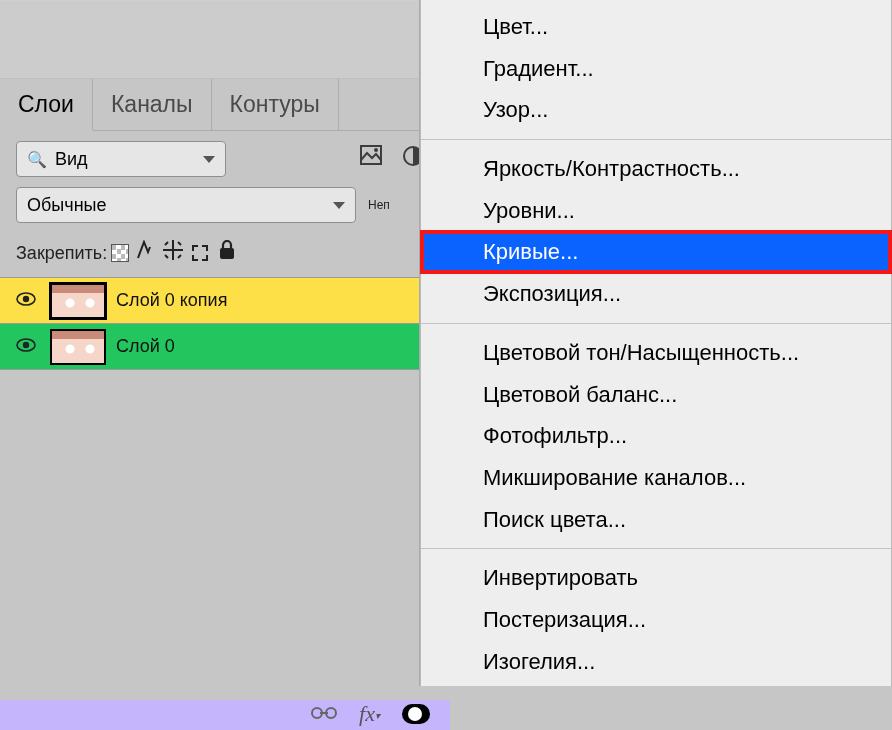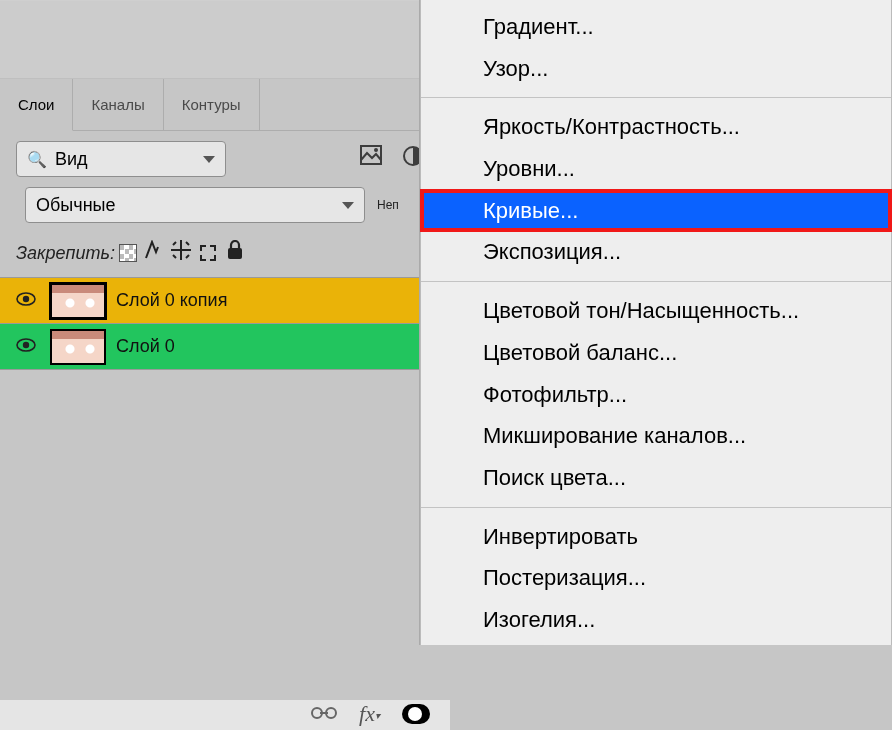--- a/index.html
+++ b/index.html
@@ -29,21 +29,21 @@
     
     .tabs {
       display: flex;
       background: #c6c6c6;
       height: 52px;
     }
     .tab {
       padding: 0 18px;
       display: flex;
       align-items: center;
-      font-size: 15px;
+      font-size: 23px;
       color: #4a4a4a;
       border-right: 1px solid #adadad;
       border-bottom: 1px solid #adadad;
       background:#c6c6c6;
     }
     .tab.active {
       background: #c6c6c6;
       border-bottom: 1px solid #c6c6c6;
       color: #000;
     }
@@ -61,21 +61,21 @@
       background: #e6e6e6;
       border: 1px solid #8e8e8e;
       border-radius: 4px;
       display: flex;
       align-items: center;
       padding: 0 10px;
       font-size: 18px;
       gap: 8px;
     }
     .combo.w-kind { width: 210px; }
-    .combo.w-blend { width: 340px; margin-left: 9px; }
+    .combo.w-blend { width: 340px; }
     .combo .chev {
       margin-left: auto;
       width: 0; height: 0;
       border-left: 6px solid transparent;
       border-right: 6px solid transparent;
       border-top: 7px solid #555;
     }
     .combo .mag {
       font-size:16px;
       color:#555;
@@ -94,21 +94,20 @@
     }
 
     
     .lock-row {
       display:flex;
       align-items:center;
       gap:4px;
       padding: 8px 16px 10px 16px;
       font-size:18px;
       color:#222;
-      font-style:italic;
     }
     .lock-row .pix { display:inline-block; width:18px; height:18px; position:relative;
       background:
         repeating-conic-gradient(#fff 0 25%, #bbb 0 50%) 0 0/9px 9px;
       border:1px solid #555;
     }
     .lock-row .ic { font-size:22px; color:#222; width:24px; text-align:center; }
     .lock-row .crop { position:relative; width:22px; height:22px; }
     .lock-row .crop::before {
       content:"";
@@ -123,21 +122,21 @@
     }
     .layer {
       display:flex;
       align-items:center;
       height: 46px;
       border-bottom:1px solid #9a9a9a;
       padding: 0 12px;
       gap: 10px;
       background:#22c55e;
     }
-    .layer.active { background:#eab308; }
+    .layer.active { background:#fde047; }
     .layer .eye { width:28px; font-size:18px; color:#222; text-align:center; }
     .layer .thumb {
       width: 56px; height: 36px;
       border: 2px solid #000;
       background:#ffe4d9;
       position:relative;
       overflow:hidden;
     }
     .layer.active .thumb { outline:1px solid #000; }
     .thumb-face {
@@ -156,21 +155,21 @@
     
     .bottombar {
       height: 30px;
       display:flex;
       align-items:center;
       justify-content:flex-end;
       gap: 22px;
       padding: 0 20px 2px 20px;
       font-size:22px;
       color:#555;
-      background:#e5e5e5;
+      background:#c4b5fd;
     }
     .bottombar .adj {
       width:28px; height:20px; border-radius:10px;
       background:#000;
       position:relative;
     }
     .bottombar .adj::after{
       content:""; position:absolute; left:6px; top:3px; width:14px; height:14px;
       border-radius:50%; background:#fff;
     }
@@ -308,20 +307,21 @@
           <line x1="9" y1="8" x2="17" y2="8" stroke="#666" stroke-width="2"></line>
         </svg>
     </span>
     <span class="fx">fx<span class="caret">▾</span></span>
     <span class="adj"></span>
   </div>
 </div>
 
 <div class="menu" id="menu">
   <div class="menu-top-pad"></div>
+<div class="menu-item">Цвет...</div>
     <div class="menu-item">Градиент...</div>
     <div class="menu-item">Узор...</div>
     <div class="menu-sep"></div>
     <div class="menu-item">Яркость/Контрастность...</div>
     <div class="menu-item">Уровни...</div>
     <div class="menu-item sel">Кривые...</div>
     <div class="menu-item">Экспозиция...</div>
     <div class="menu-sep"></div>
     <div class="menu-item">Цветовой тон/Насыщенность...</div>
     <div class="menu-item">Цветовой баланс...</div>

